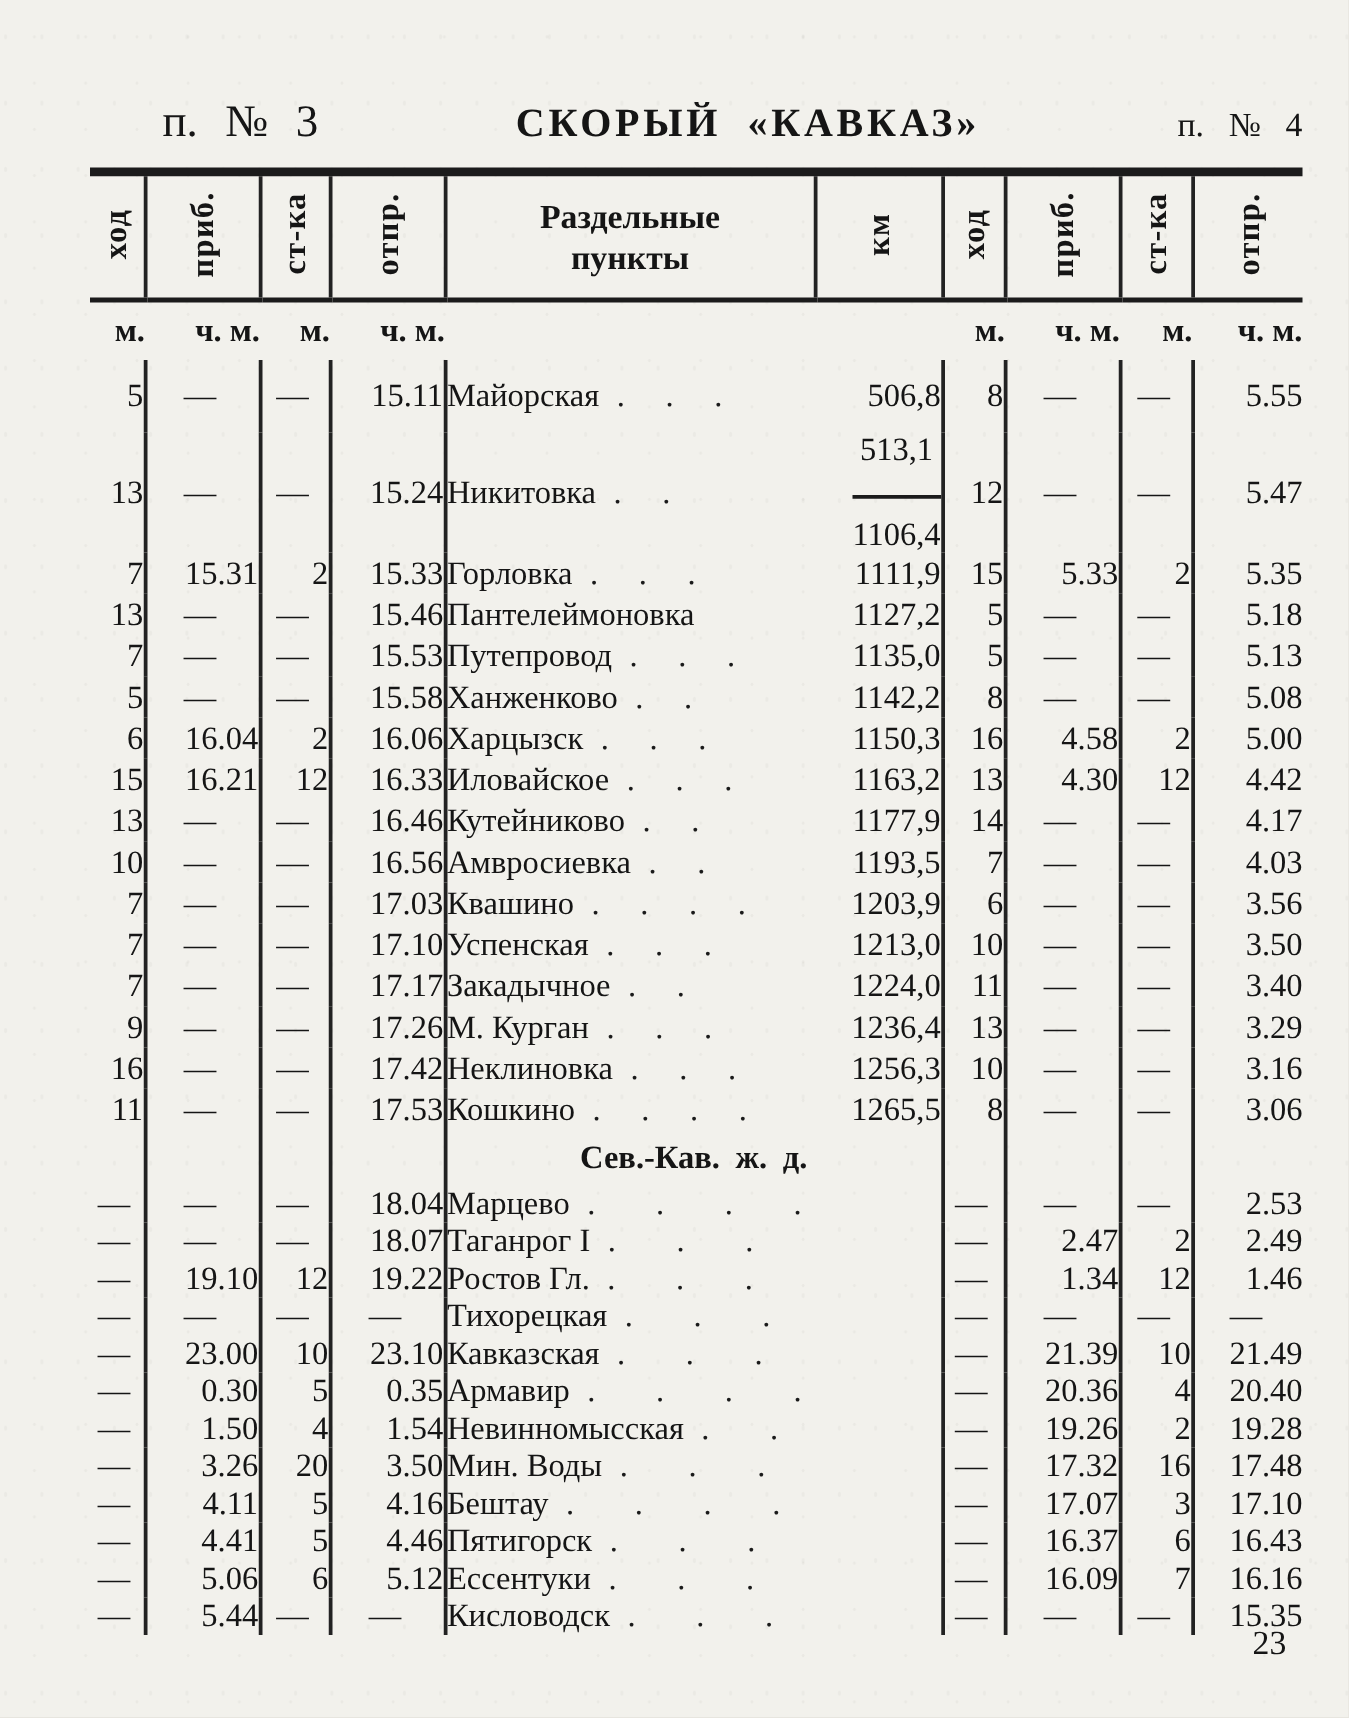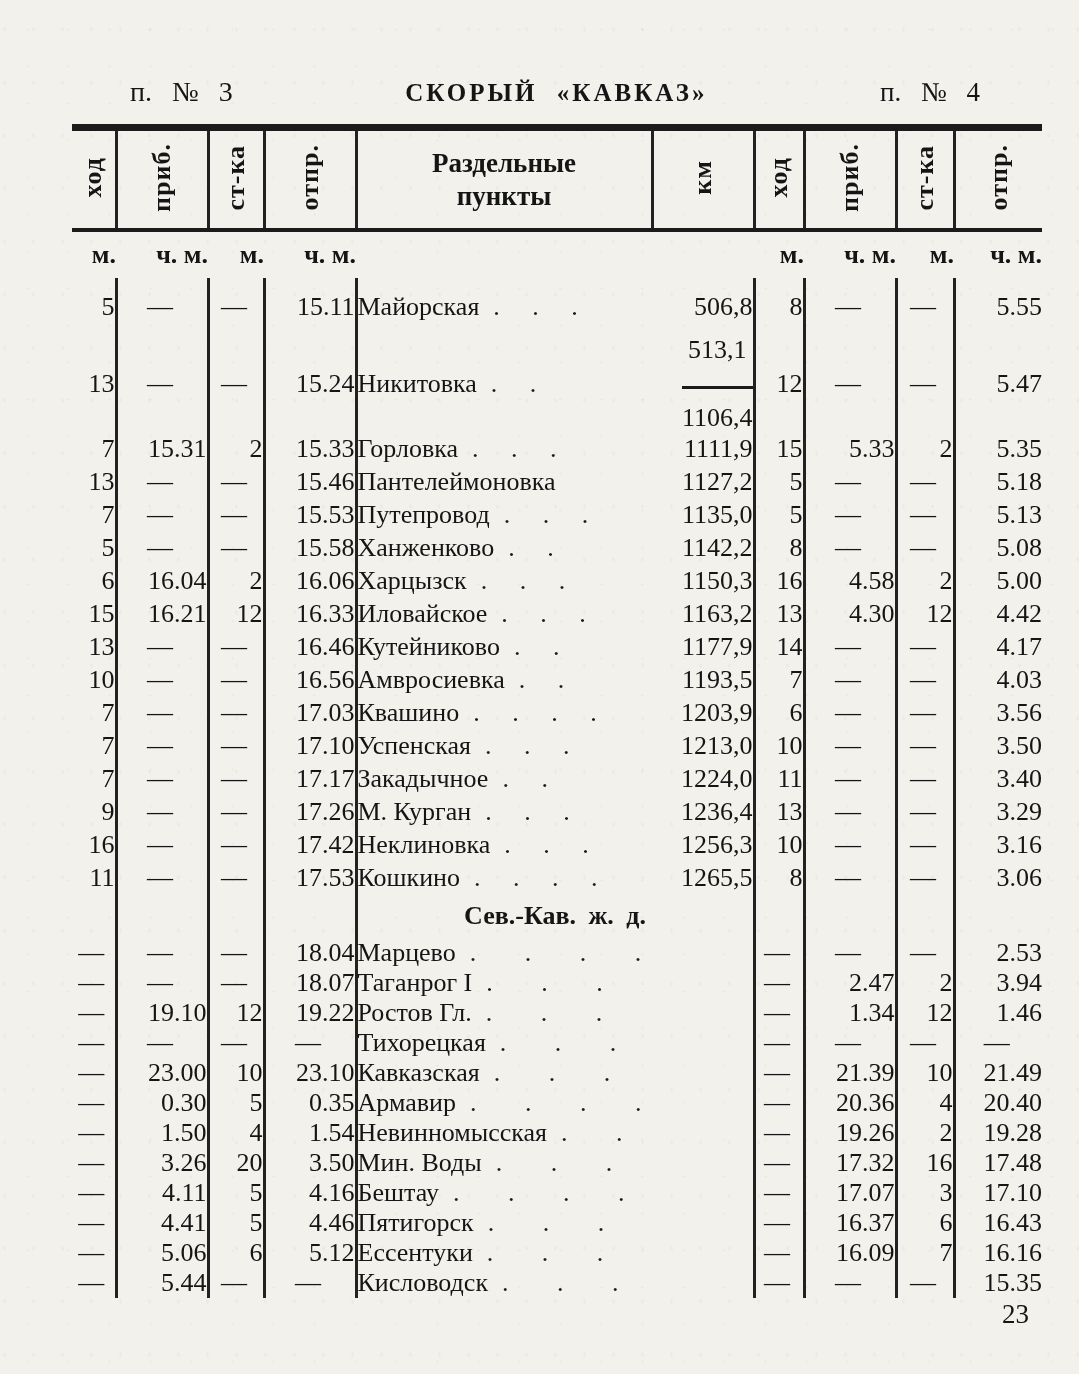--- a/index.html
+++ b/index.html
@@ -8,23 +8,23 @@
     background-color:#f2f1ec;
     background-image:
       radial-gradient(rgba(90,88,80,.055) 1px, transparent 1.4px),
       radial-gradient(rgba(70,70,65,.045) 1px, transparent 1.3px);
     background-size:41px 37px, 29px 53px;
     background-position:7px 11px, 19px 3px;
     font-family:"Liberation Serif","DejaVu Serif",serif;
     color:#151515;
   }
   .title-row{display:flex;align-items:baseline;margin:76px 0 16px 72px;width:970px;}
-  .t-left{margin-left:58px;font-size:28px;word-spacing:13px;white-space:nowrap;}
-  .t-center{flex:1;text-align:center;font-weight:bold;font-size:25px;letter-spacing:3px;word-spacing:10px;white-space:nowrap;}
-  .t-right{margin-right:62px;font-size:27px;word-spacing:13px;white-space:nowrap;}
+  .t-left{margin-left:58px;font-size:36px;word-spacing:13px;white-space:nowrap;}
+  .t-center{flex:1;text-align:center;font-weight:bold;font-size:32px;letter-spacing:3px;word-spacing:10px;white-space:nowrap;}
+  .t-right{font-size:27px;word-spacing:13px;white-space:nowrap;}
   .rule-top{margin-left:72px;width:970px;height:7px;background:#1b1b1b;}
   table.tt{border-collapse:collapse;table-layout:fixed;margin-left:72px;width:970px;}
   .tt th,.tt td{padding:0;}
   .br{border-right:3px solid #222;}
   .head-row th{border-bottom:4px solid #1b1b1b;height:97px;vertical-align:middle;text-align:center;font-weight:bold;}
   .rot{display:inline-block;writing-mode:vertical-rl;transform:rotate(180deg);font-size:26px;font-weight:bold;letter-spacing:1px;}
   .th-st div{font-size:27px;line-height:1.2;font-weight:bold;}
   .u{font-weight:bold;font-size:24px;height:46px;}
   .tt td{font-size:26px;vertical-align:middle;}
   .num{text-align:right;}
@@ -322,21 +322,21 @@
         <tr class="st-row b2">
           <td class="c1 br num dash">—</td>
           <td class="c2 br num dash">—</td>
           <td class="c3 br num dash">—</td>
           <td class="c4 br num">18.07</td>
           <td class="c5"><span class="st-name">Таганрог I</span><span class="dots">. . .</span></td>
           <td class="c6 br"></td>
           <td class="c7 br num dash">—</td>
           <td class="c8 br num">2.47</td>
           <td class="c9 br num">2</td>
-          <td class="c10 num">3.94</td>
+          <td class="c10 num">2.49</td>
         </tr>
         <tr class="st-row b2">
           <td class="c1 br num dash">—</td>
           <td class="c2 br num">19.10</td>
           <td class="c3 br num">12</td>
           <td class="c4 br num">19.22</td>
           <td class="c5"><span class="st-name bold">Ростов Гл.</span><span class="dots">. . .</span></td>
           <td class="c6 br"></td>
           <td class="c7 br num dash">—</td>
           <td class="c8 br num">1.34</td>

